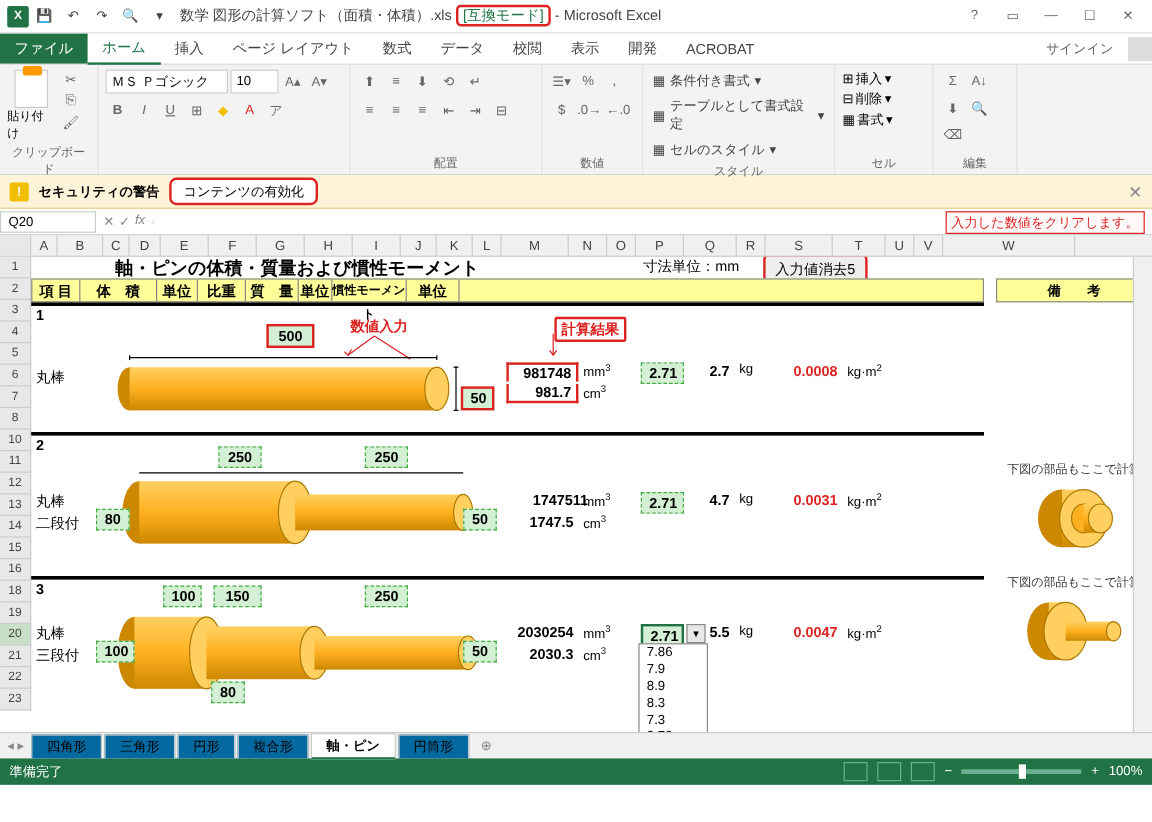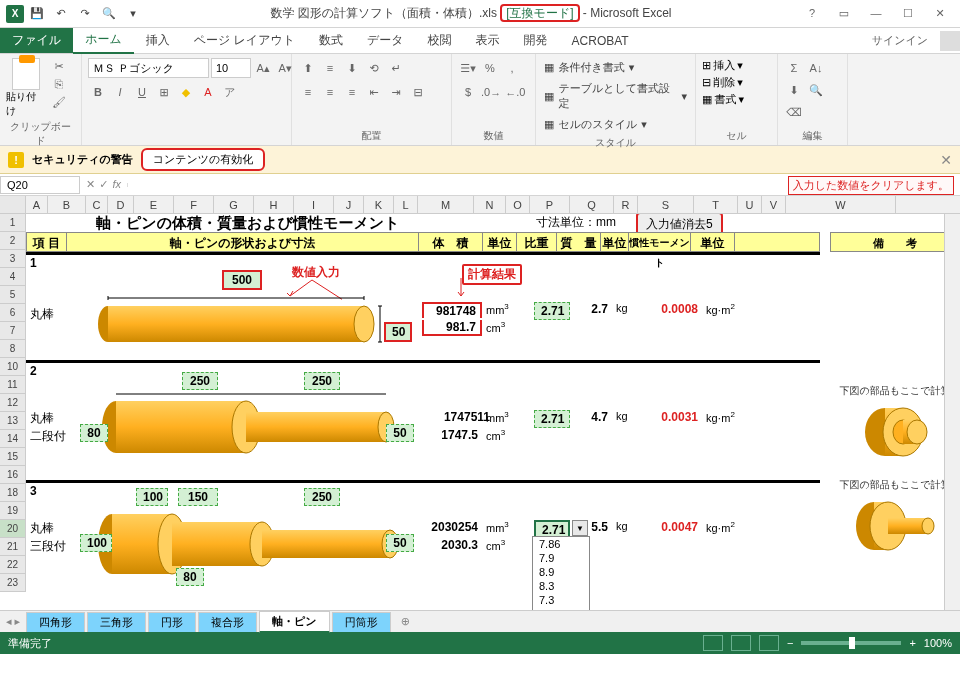--- a/index.html
+++ b/index.html
@@ -3,21 +3,21 @@
 <meta charset="utf-8">
 <style>
 * { box-sizing: border-box; margin: 0; padding: 0; font-family: "MS PGothic", sans-serif; }
 body { background: #fff; font-size: 11px; width: 960px; height: 685px; overflow: hidden; position: relative; }
 
 
 .titlebar { height: 28px; background: #fff; display: flex; align-items: center; border-bottom: 1px solid #d4d4d4; }
 .qat { display: flex; gap: 2px; padding: 0 6px; align-items: center; }
 .qat-btn { width: 22px; height: 22px; display: flex; align-items: center; justify-content: center; color: #444; }
 .excel-icon { width: 18px; height: 18px; background: #217346; color: #fff; font-weight: bold; font-size: 10px; display: flex; align-items: center; justify-content: center; border-radius: 2px; }
-.title-center { flex: 1; text-align: center; font-size: 12px; color: #444; }
+.title-center { flex: 1; font-size: 12px; color: #444; }
 .title-mode { color: #217346; border: 2px solid #d22; border-radius: 4px; padding: 0 4px; }
 .win-controls { display: flex; gap: 8px; padding: 0 8px; color: #666; }
 .win-btn { width: 24px; text-align: center; cursor: pointer; }
 
 
 .ribbon-tabs { height: 26px; background: #fff; display: flex; align-items: center; border-bottom: 1px solid #d4d4d4; }
 .ribbon-tab { padding: 4px 12px; font-size: 12px; color: #444; cursor: pointer; }
 .ribbon-tab.file { background: #217346; color: #fff; }
 .ribbon-tab.active { color: #217346; border-bottom: 2px solid #217346; }
 .ribbon-signin { margin-left: auto; padding: 4px 8px; color: #666; font-size: 11px; }
@@ -27,21 +27,21 @@
 .ribbon { height: 92px; background: #f3f3f3; display: flex; border-bottom: 1px solid #d4d4d4; }
 .ribbon-group { border-right: 1px solid #e0e0e0; padding: 4px 6px 2px; display: flex; flex-direction: column; }
 .group-content { flex: 1; display: flex; align-items: flex-start; gap: 4px; }
 .group-label { text-align: center; font-size: 10px; color: #666; padding-top: 2px; }
 .paste-btn { display: flex; flex-direction: column; align-items: center; width: 40px; }
 .paste-icon { width: 28px; height: 32px; background: #fff; border: 1px solid #ccc; position: relative; }
 .paste-icon::before { content: ""; position: absolute; top: -4px; left: 6px; width: 16px; height: 8px; background: #f90; border-radius: 2px; }
 .mini-btns { display: flex; flex-direction: column; gap: 2px; }
 .mini-btn { width: 18px; height: 16px; display: flex; align-items: center; justify-content: center; color: #666; font-size: 11px; }
 .font-select { background: #fff; border: 1px solid #ccc; padding: 2px 4px; font-size: 11px; height: 20px; }
-.font-name { width: 121px; }
+.font-name { width: 102px; }
 .font-size { width: 40px; }
 .btn-row { display: flex; gap: 2px; }
 .rb-btn { min-width: 20px; height: 20px; display: flex; align-items: center; justify-content: center; color: #666; border: 1px solid transparent; }
 .style-item { display: flex; align-items: center; gap: 4px; font-size: 11px; color: #444; padding: 2px; }
 .cell-btn { display: flex; align-items: center; gap: 2px; font-size: 11px; }
 
 
 .security-bar { height: 28px; background: #fdf3d8; border-bottom: 1px solid #e0d090; display: flex; align-items: center; padding: 0 8px; gap: 8px; }
 .warn-icon { width: 16px; height: 16px; background: #f0c000; border-radius: 2px; display: flex; align-items: center; justify-content: center; color: #fff; font-weight: bold; font-size: 11px; }
 .sec-btn { border: 2px solid #d22; border-radius: 6px; padding: 2px 10px; background: #fff; font-size: 11px; }
@@ -92,21 +92,21 @@
 .dropdown { position: absolute; background: #fff; border: 1px solid #888; width: 58px; font-size: 11px; }
 .dropdown div { padding: 1px 6px; }
 .dd-arrow { position: absolute; width: 16px; height: 16px; background: #e8e8e8; border: 1px solid #888; display: flex; align-items: center; justify-content: center; font-size: 8px; }
 
 .remarks-area { position: absolute; right: 0; top: 40px; width: 130px; }
 .remarks-text { font-size: 10px; color: #333; text-align: center; margin-top: 4px; }
 
 
 .sheet-tabs { height: 22px; background: #f0f0f0; display: flex; align-items: center; border-top: 1px solid #ccc; }
 .tab-nav { display: flex; gap: 2px; padding: 0 6px; color: #888; }
-.sheet-tab { padding: 2px 12px; border: 1px solid #ccc; border-bottom: none; background: #7dd3fc; font-size: 11px; margin-right: 2px; }
+.sheet-tab { padding: 2px 12px; border: 1px solid #ccc; border-bottom: none; background: #0369a1; font-size: 11px; margin-right: 2px; }
 .sheet-tab.active { background: #fff; border-bottom: 2px solid #217346; font-weight: bold; }
 
 
 .status-bar { height: 22px; background: #217346; color: #fff; display: flex; align-items: center; padding: 0 8px; font-size: 11px; }
 .status-right { margin-left: auto; display: flex; align-items: center; gap: 8px; }
 .view-btn { width: 20px; height: 16px; border: 1px solid #6ab090; }
 .zoom-slider { width: 100px; height: 4px; background: #6ab090; position: relative; }
 .zoom-thumb { position: absolute; left: 48px; top: -4px; width: 6px; height: 12px; background: #fff; }
 
 .scroll-v { position: absolute; right: 0; top: 0; width: 16px; bottom: 0; background: #f0f0f0; border-left: 1px solid #ccc; }
@@ -344,21 +344,20 @@
 
     <div class="cells">
       <div class="sheet-content">
 
         <div class="title-cell">軸・ピンの体積・質量および慣性モーメント</div>
         <div class="unit-label">寸法単位：mm</div>
         <button class="clear-btn">入力値消去5</button>
 
         <div class="header-row">
           <div class="hdr-cell" style="width:40px">項 目</div>
-          <div class="hdr-cell" style="width:352px">軸・ピンの形状および寸法</div>
           <div class="hdr-cell" style="width:64px">体　積</div>
           <div class="hdr-cell" style="width:34px">単位</div>
           <div class="hdr-cell" style="width:40px">比重</div>
           <div class="hdr-cell" style="width:44px">質　量</div>
           <div class="hdr-cell" style="width:28px">単位</div>
           <div class="hdr-cell" style="width:62px;font-size:10px">慣性モーメント</div>
           <div class="hdr-cell" style="width:44px">単位</div>
         </div>
         <div class="remarks-hdr">備　　考</div>
 

